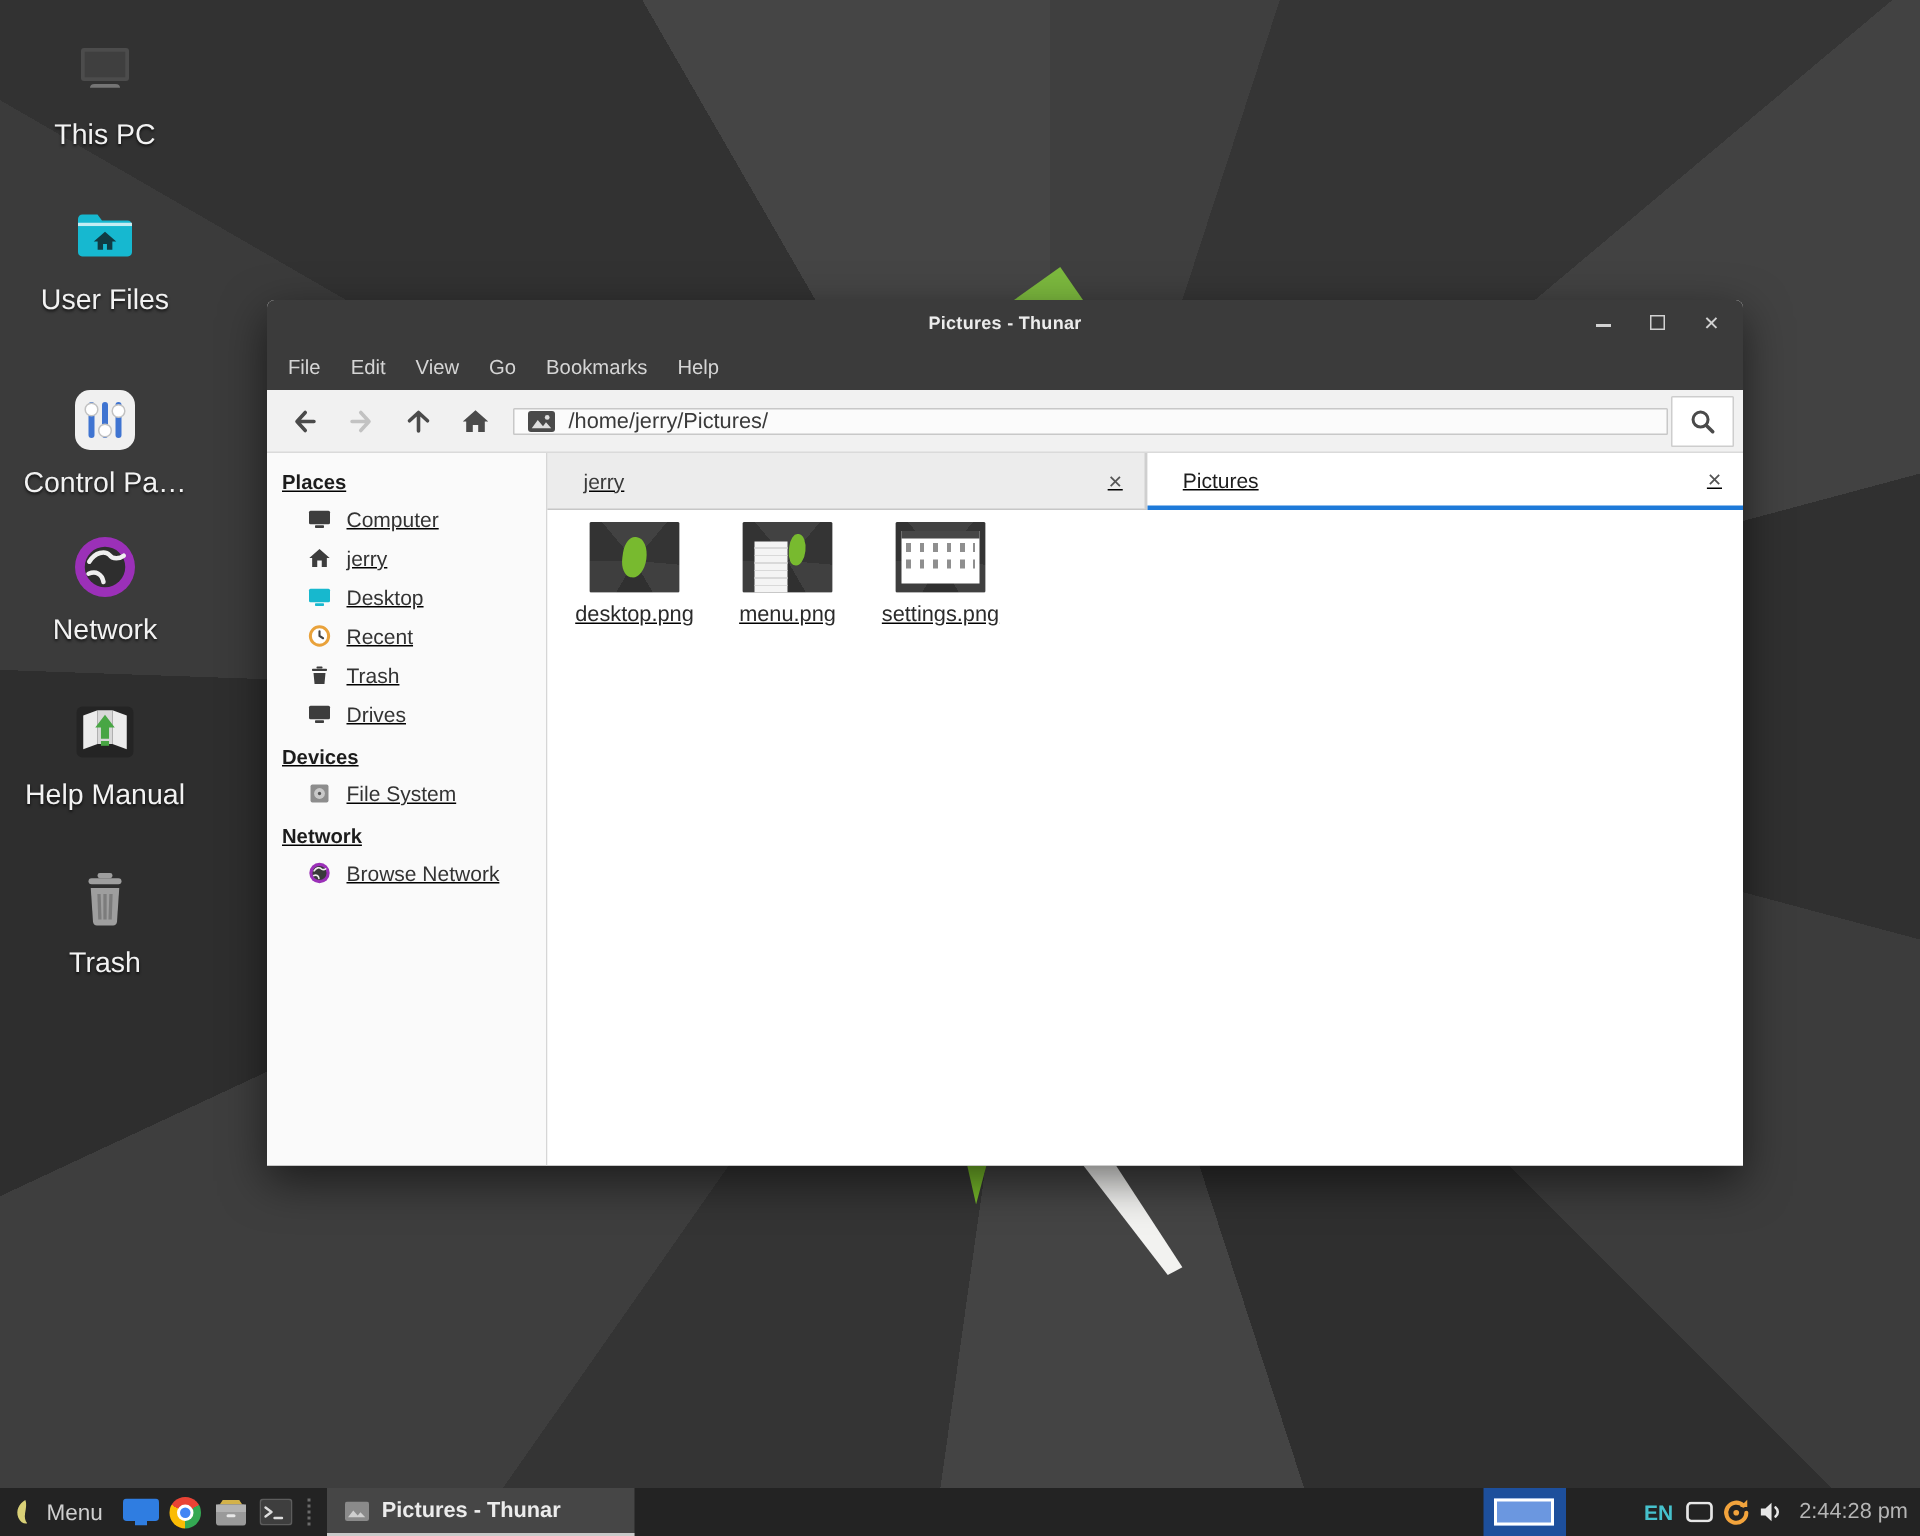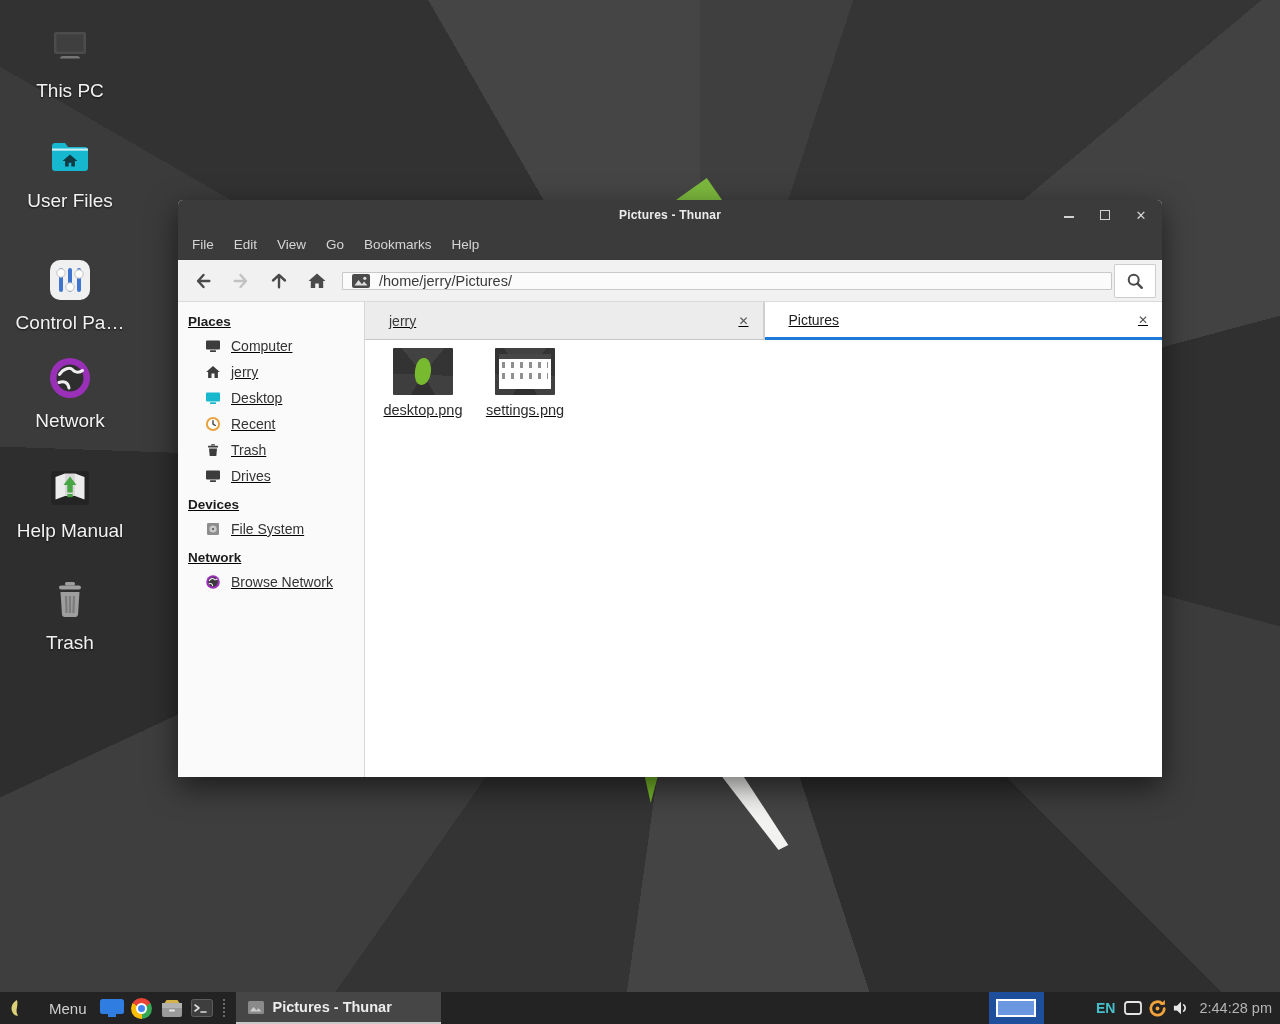--- a/index.html
+++ b/index.html
@@ -76,21 +76,21 @@
   .thumb-settings .sbar{position:absolute;left:4px;top:6px;right:4px;height:5px;background:#474747;}
   .thumb-settings .srow{position:absolute;left:7px;right:7px;height:6px;
     background-image:repeating-linear-gradient(90deg,#8f8f8f 0 3px,transparent 3px 9px);}
   .thumb-settings .srow.r1{top:14px;} .thumb-settings .srow.r2{top:25px;}
   .fname{margin-top:7px;font-size:14.5px;color:#2b2b2b;}
   .statusbar{height:29px;background:#f1f1f1;border-top:1px solid #d6d6d6;display:flex;
     align-items:center;padding:0 10px;gap:9px;font-size:13px;color:#333;flex:none;box-sizing:border-box;}
   
   .taskbar{position:absolute;left:0;bottom:0;width:1280px;height:32px;background:#232323;
     display:flex;align-items:center;z-index:10;}
-  .menu-btn{display:flex;align-items:center;gap:26px;padding:0 10px 0 8px;height:32px;cursor:pointer;}
+  .menu-btn{display:flex;align-items:center;gap:8px;padding:0 10px 0 8px;height:32px;cursor:pointer;}
   .menu-btn .mlabel{color:#cfcfcf;font-size:15px;}
   .launcher{width:30px;height:32px;display:flex;align-items:center;justify-content:center;cursor:pointer;}
   .chrome{width:21px;height:21px;border-radius:50%;position:relative;
     background:conic-gradient(from -60deg,#ea4335 0 120deg,#34a853 120deg 240deg,#fbbc05 240deg 360deg);}
   .chrome::before{content:"";position:absolute;left:5px;top:5px;width:11px;height:11px;border-radius:50%;background:#fff;}
   .chrome::after{content:"";position:absolute;left:7px;top:7px;width:7px;height:7px;border-radius:50%;background:#4285f4;}
   .handle{width:8px;height:18px;border-left:2px dotted #6b6b6b;margin:0 3px 0 6px;}
   .taskitem{height:32px;width:205px;background:#464646;display:flex;align-items:center;gap:9px;
     padding:0 12px;box-sizing:border-box;cursor:pointer;border-bottom:2px solid #c9c9c9;}
   .taskitem .tklabel{color:#ececec;font-size:14.5px;font-weight:bold;white-space:nowrap;overflow:hidden;}
@@ -340,20 +340,27 @@
         </div>
       </div>
       <div class="fileview">
         <div class="file">
           <div class="thumb thumb-desktop">
               <span class="leaf"></span>
             </div>
           <div class="fname">desktop.png</div>
         </div>
         <div class="file">
+          <div class="thumb thumb-menu">
+              <span class="panel"></span>
+              <span class="leaf"></span>
+            </div>
+          <div class="fname">menu.png</div>
+        </div>
+        <div class="file">
           <div class="thumb thumb-settings">
               <span class="swin"></span>
               <span class="sbar"></span>
               <span class="srow r1"></span>
               <span class="srow r2"></span>
             </div>
           <div class="fname">settings.png</div>
         </div>
       </div>
     </div>

